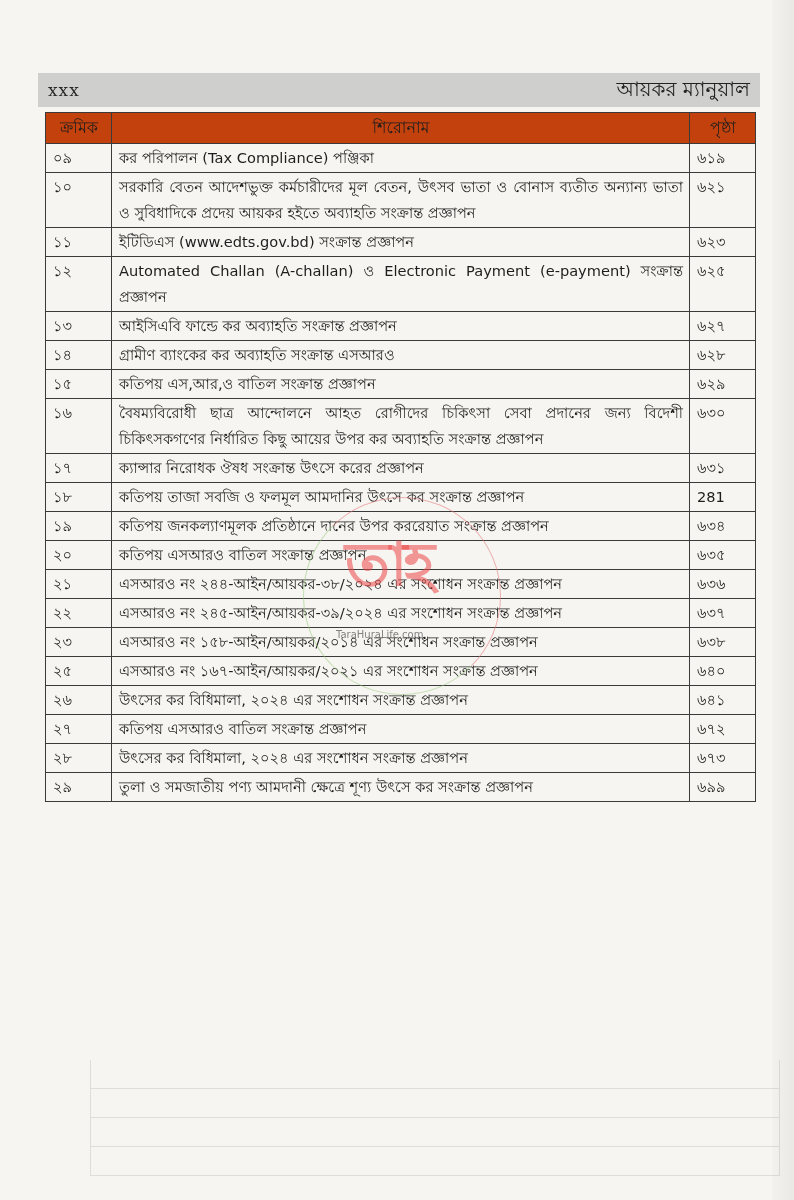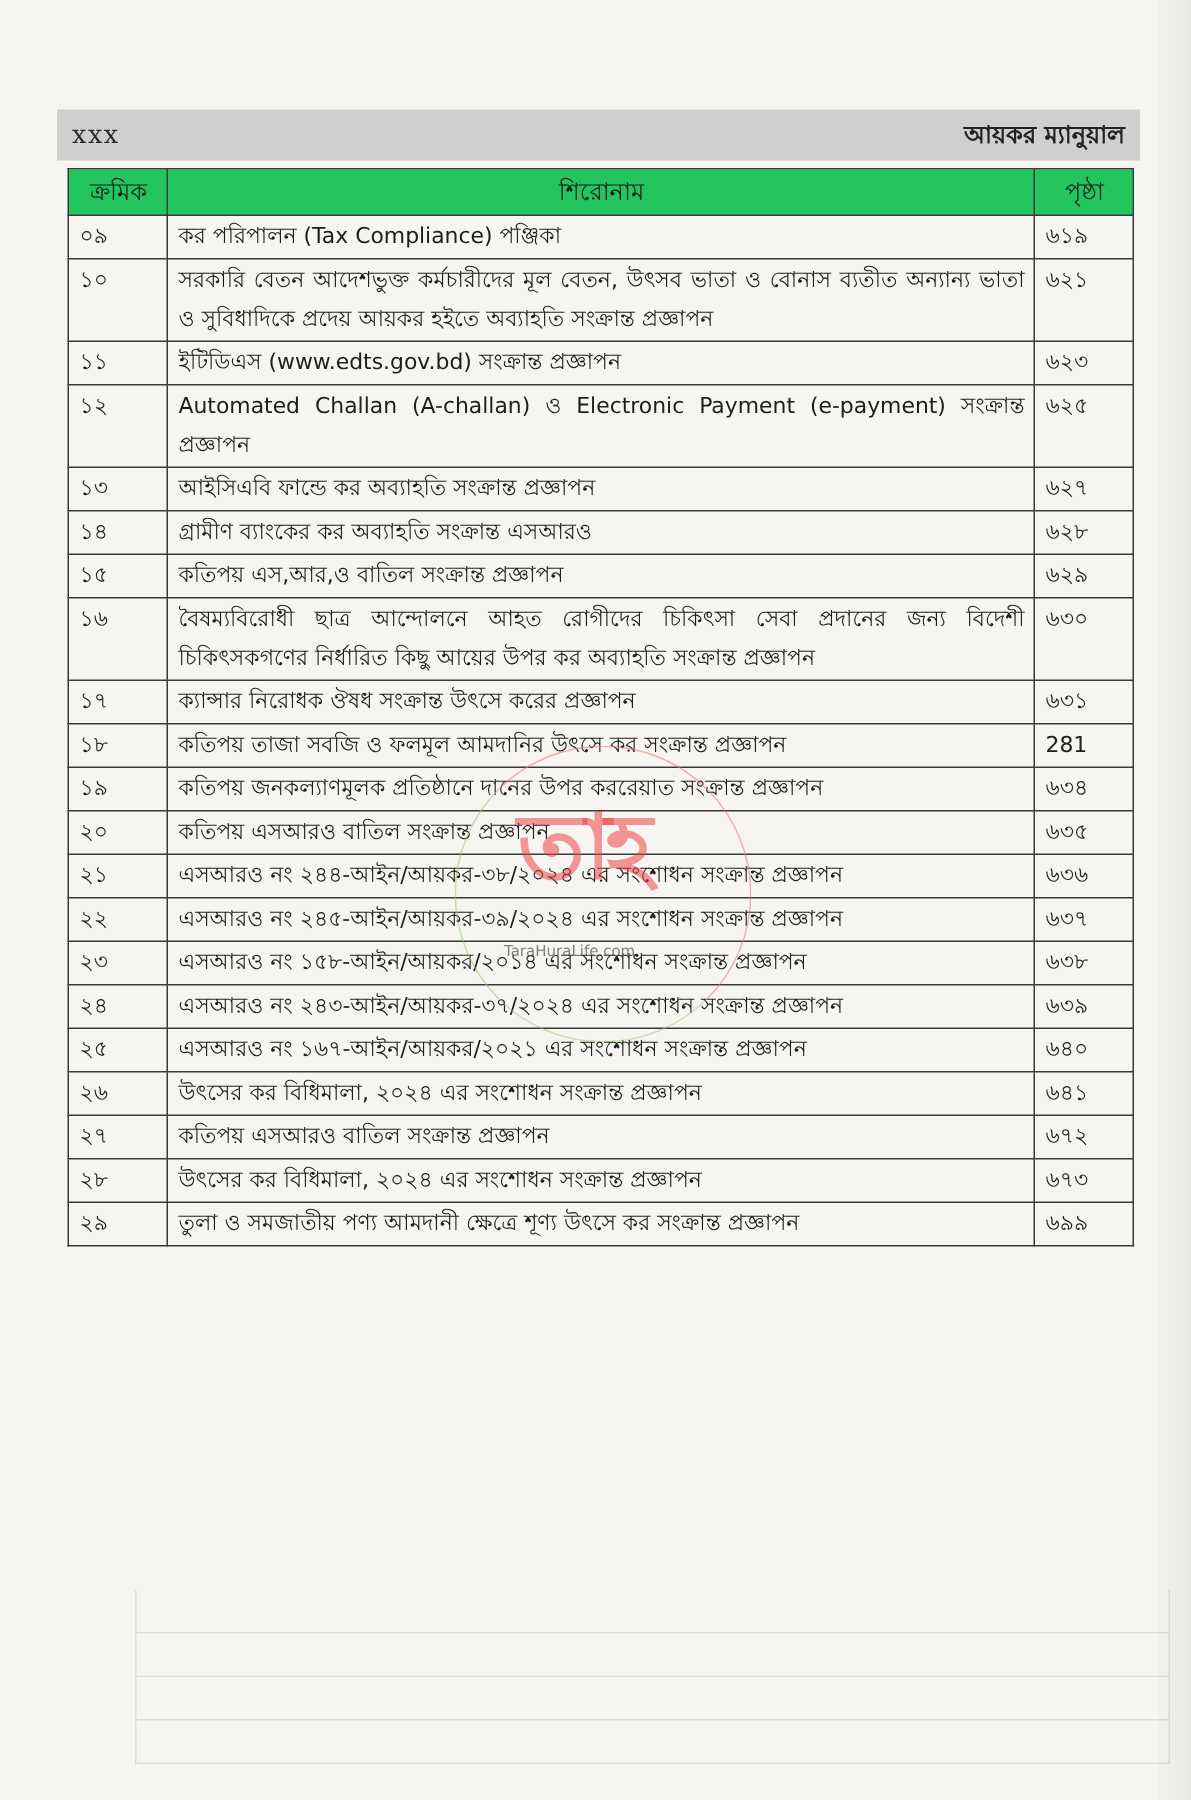--- a/index.html
+++ b/index.html
@@ -16,33 +16,33 @@
   }
   .running-header {
     position: absolute; left: 38px; top: 73px; width: 722px; height: 34px;
     background: #cfcfcd;
     display: flex; justify-content: space-between; align-items: center;
     padding: 0 10px; box-sizing: border-box;
   }
   .running-header .folio {
     font-family: "DejaVu Serif", serif; font-size: 17px; letter-spacing: 1px; color: #2a2a2a;
   }
-  .running-header .book-title { font-size: 16px; color: #222; font-weight: bold; }
+  .running-header .book-title { font-size: 20px; color: #222; }
   table.toc {
     position: absolute; left: 45px; top: 112px; width: 711px;
     border-collapse: collapse;
     font-size: 14.6px; line-height: 26px;
   }
   table.toc th, table.toc td {
     border: 1.5px solid #3a3a3a;
     vertical-align: top;
     padding: 1px 6px 1px 7px;
   }
   table.toc th {
-    background: #22c55e; font-weight: normal; font-size: 16px; line-height: 28px; text-align: center;
+    background: #c2410c; font-weight: normal; font-size: 16px; line-height: 28px; text-align: center;
   }
   table.toc col.c1 { width: 66px; }
   table.toc col.c3 { width: 66px; }
   td.sn, td.pg { text-align: left; }
   td.title { text-align: justify; }
   .watermark {
     position: absolute; left: 303px; top: 497px; width: 196px; height: 196px;
     border-radius: 50%;
     border: 1.5px solid rgba(226,120,120,0.55);
     border-left-color: rgba(150,200,120,0.55);
@@ -156,25 +156,20 @@
         <td class="sn">২২</td>
         <td class="title">এসআরও নং ২৪৫-আইন/আয়কর-৩৯/২০২৪ এর সংশোধন সংক্রান্ত প্রজ্ঞাপন</td>
         <td class="pg">৬৩৭</td>
       </tr>
     <tr>
         <td class="sn">২৩</td>
         <td class="title">এসআরও নং ১৫৮-আইন/আয়কর/২০১৪ এর সংশোধন সংক্রান্ত প্রজ্ঞাপন</td>
         <td class="pg">৬৩৮</td>
       </tr>
     <tr>
-        <td class="sn">২৪</td>
-        <td class="title">এসআরও নং ২৪৩-আইন/আয়কর-৩৭/২০২৪ এর সংশোধন সংক্রান্ত প্রজ্ঞাপন</td>
-        <td class="pg">৬৩৯</td>
-      </tr>
-    <tr>
         <td class="sn">২৫</td>
         <td class="title">এসআরও নং ১৬৭-আইন/আয়কর/২০২১ এর সংশোধন সংক্রান্ত প্রজ্ঞাপন</td>
         <td class="pg">৬৪০</td>
       </tr>
     <tr>
         <td class="sn">২৬</td>
         <td class="title">উৎসের কর বিধিমালা, ২০২৪ এর সংশোধন সংক্রান্ত প্রজ্ঞাপন</td>
         <td class="pg">৬৪১</td>
       </tr>
     <tr>

